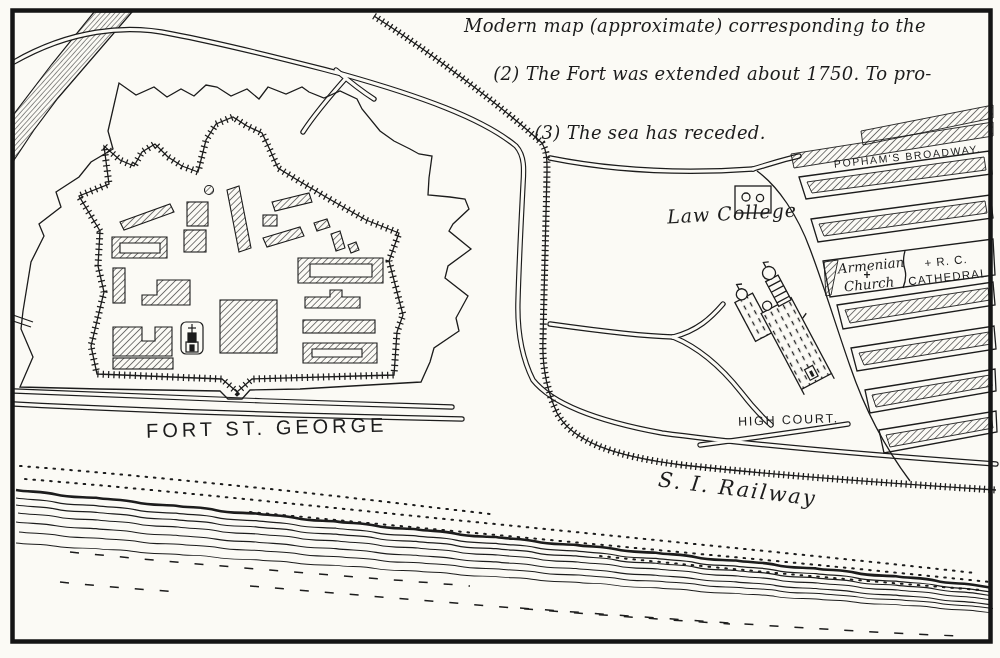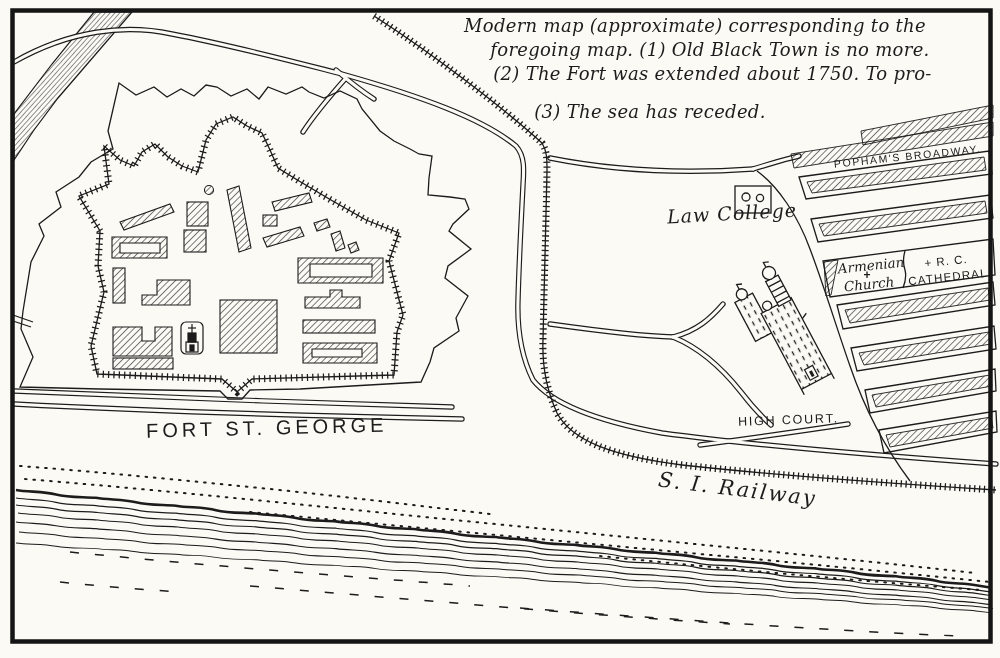--- a/index.html
+++ b/index.html
@@ -200,23 +200,22 @@
       <path class="foam" d="M60,582 q60,6 120,10"></path>
       <path class="foam" d="M250,586 q120,10 240,20 t240,18"></path>
       <path class="foam" d="M520,608 q120,9 240,17 t200,11"></path>
     </g>
   </g>
 
   <rect x="12.5" y="10.5" width="978" height="631" fill="none" stroke="#151515" stroke-width="4.5"></rect>
 </svg>
 
 <div class="lbl script ann" style="left:395px;top:15px;width:600px;">Modern map (approximate) corresponding to the</div>
-<div class="lbl script ann" style="left:420px;top:39px;width:580px;">foregoing map.  (1) Old Black Town is no more.</div>
 <div class="lbl script ann" style="left:420px;top:63px;width:585px;">(2) The Fort was extended about 1750.  To pro-</div>
-<div class="lbl script ann" style="left:460px;top:101px;width:380px;">(3) The sea has receded.</div>
+<div class="lbl script ann" style="left:460px;top:122px;width:380px;">(3) The sea has receded.</div>
 
 <div class="lbl caps" style="left:810px;top:150px;width:195px;font-size:10.5px;letter-spacing:1.6px;transform:rotate(-6deg);">POPHAM'S BROADWAY.</div>
 <div class="lbl script" style="left:664px;top:202px;width:136px;font-size:19px;letter-spacing:1px;transform:rotate(-3deg);">Law College</div>
 
 <div class="lbl script" style="left:832px;top:257px;width:78px;font-size:13.5px;transform:rotate(-6deg);">Armenian</div>
 <div class="lbl caps" style="left:858px;top:268px;width:18px;font-size:12px;font-weight:bold;">+</div>
 <div class="lbl script" style="left:830px;top:276px;width:78px;font-size:13.5px;transform:rotate(-6deg);">Church</div>
 <div class="lbl caps" style="left:916px;top:255px;width:60px;font-size:11.5px;letter-spacing:1px;transform:rotate(-6deg);">+ R. C.</div>
 <div class="lbl caps" style="left:906px;top:271px;width:84px;font-size:11.5px;letter-spacing:1.2px;transform:rotate(-6deg);">CATHEDRAL</div>
 

